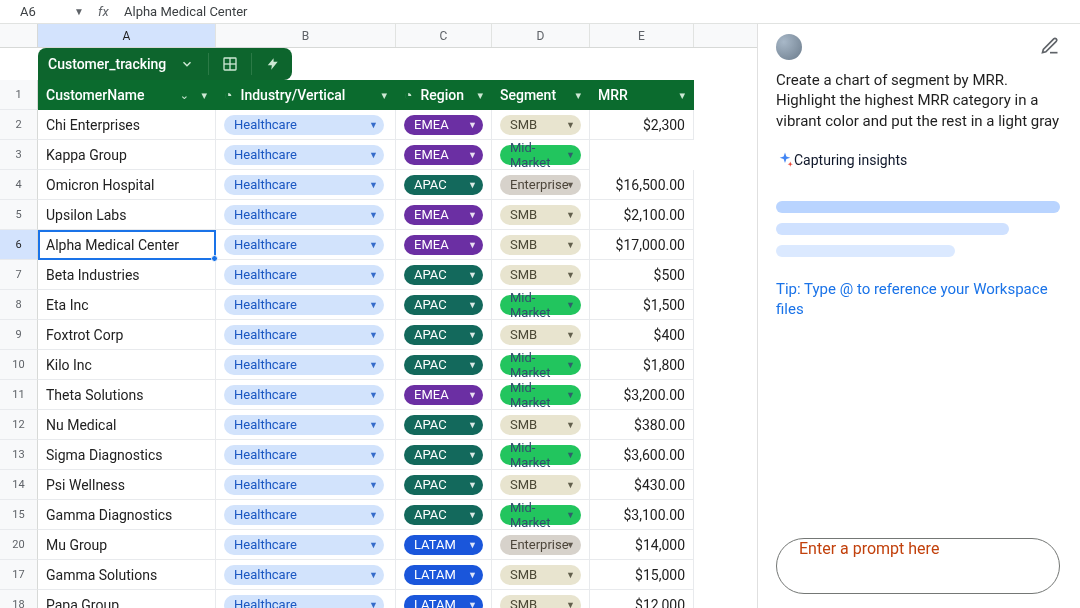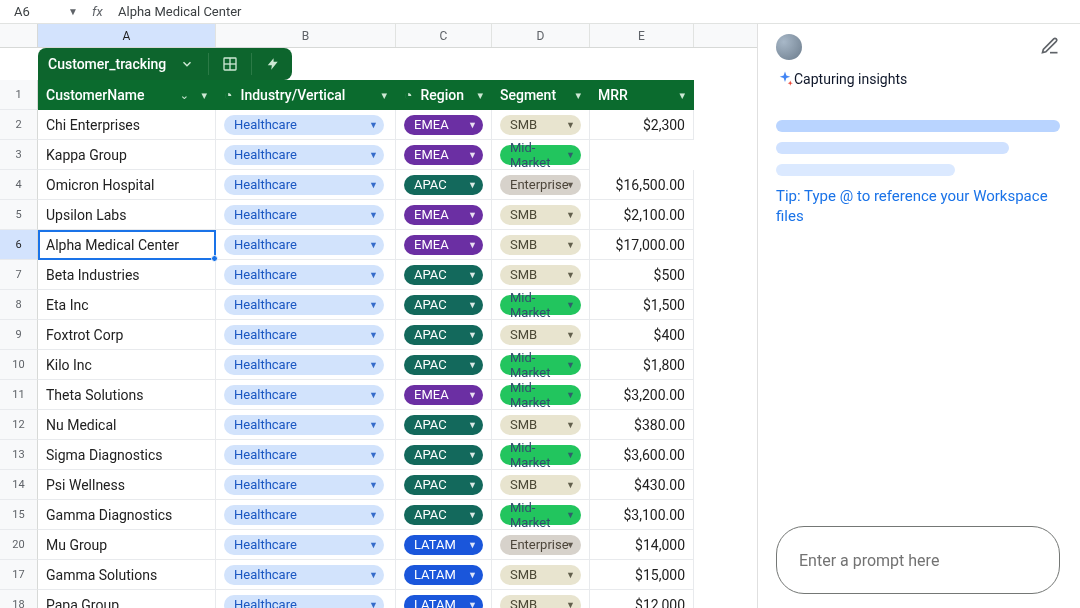--- a/index.html
+++ b/index.html
@@ -12,21 +12,21 @@
     height: 608px;
     overflow: hidden;
     display: flex;
     flex-direction: column;
   }
   .topbar {
     display: flex;
     align-items: center;
     height: 24px;
     border-bottom: 1px solid #e1e3e1;
-    padding: 2px 6px;
+    padding: 2px 12px;
     gap: 8px;
     background: #fff;
   }
   .cellref {
     width: 78px;
     height: 20px;
     display: flex;
     align-items: center;
     font-size: 13px;
     padding-left: 8px;
@@ -223,30 +223,31 @@
     background: #c7ddff;
     margin-bottom: 10px;
   }
   .skel.s1{ width: 100%; background:#b9d4ff;}
   .skel.s2{ width: 82%; background:#cfe1ff;}
   .skel.s3{ width: 63%; background:#dbe9ff;}
   .tip {
     color:#1a73e8;
     font-size:15px;
     line-height:1.35;
+    margin-top:12px;
   }
   .prompt-box {
     margin-top:auto;
     border: 1px solid #747775;
     border-radius: 28px;
-    height: 68px;
+    height: 56px;
     display:flex;
-    align-items:center;
+    align-items:flex-start;
     padding: 0 22px;
-    color:#737373;
+    color:#c2410c;
     font-size:16px;
   }
 </style>
 </head>
 <body>
 
 <div class="topbar">
   <div class="cellref">
     <span>A6</span>
     <span class="dd">▼</span>
@@ -564,20 +565,21 @@
   <div class="sidebar">
     <div class="side-top">
       <div class="avatar"></div>
       <span class="pencil">
         <svg width="20" height="20" viewBox="0 0 24 24" fill="none" stroke="currentColor" stroke-width="2">
             <path d="M12 20h9"></path>
             <path d="M16.5 3.5a2.1 2.1 0 0 1 3 3L7 19l-4 1 1-4 12.5-12.5z"></path>
           </svg>
       </span>
     </div>
+    <div class="prompt-text">Create a chart of segment by MRR. Highlight the highest MRR category in a vibrant color and put the rest in a light gray</div>
 
     <div class="insights-row">
       <span class="sparkle">
         <svg width="18" height="18" viewBox="0 0 24 24">
             <path fill="#4285f4" d="M12 2l1.8 5.2L19 9l-5.2 1.8L12 16l-1.8-5.2L5 9l5.2-1.8z"></path>
             <path fill="#ea4335" d="M19 14l.9 2.6L22.5 17.5l-2.6.9L19 21l-.9-2.6L15.5 17.5l2.6-.9z"></path>
           </svg>
       </span>
       <span>Capturing insights</span>
     </div>

